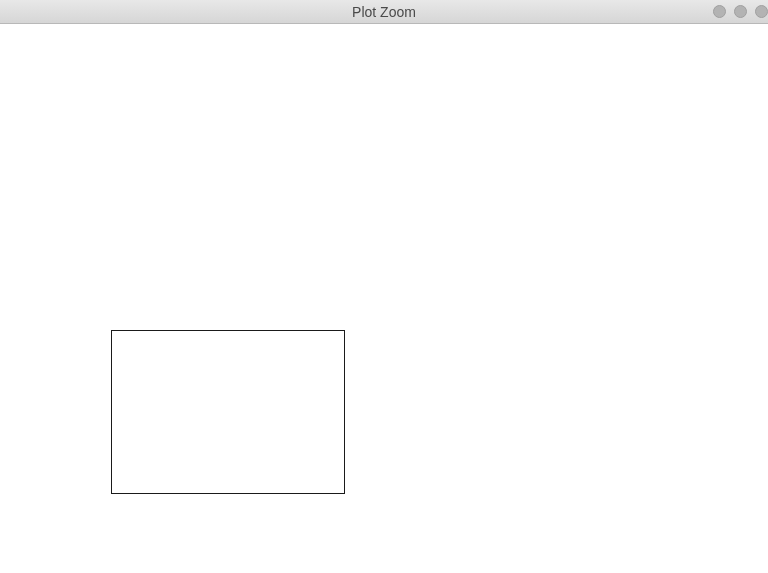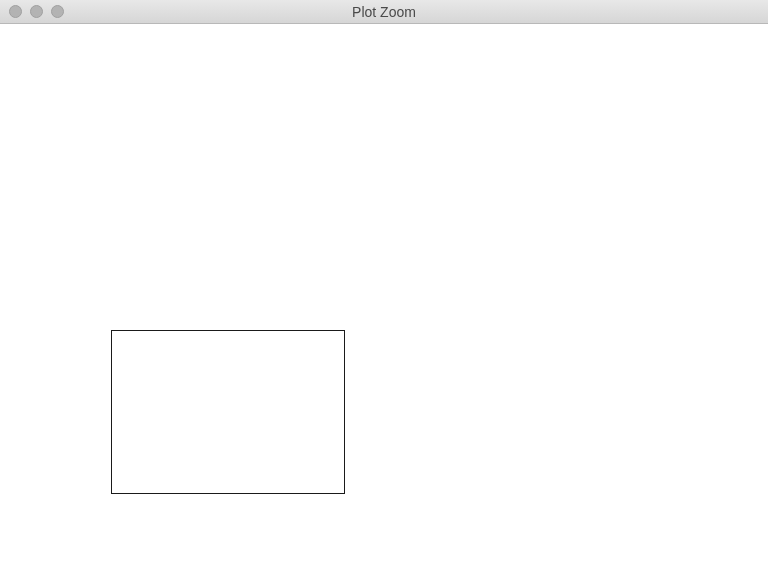--- a/index.html
+++ b/index.html
@@ -14,20 +14,21 @@
       background: #ffffff;
       overflow: hidden;
     }
     .titlebar {
       height: 24px;
       background: linear-gradient(to bottom, #e8e8e8, #d6d6d6);
       border-bottom: 1px solid #b8b8b8;
       display: flex;
       align-items: center;
       position: relative;
+      justify-content: flex-end;
     }
     .traffic-lights {
       display: flex;
       gap: 8px;
       padding-left: 9px;
       align-items: center;
     }
     .traffic-light {
       width: 13px;
       height: 13px;

